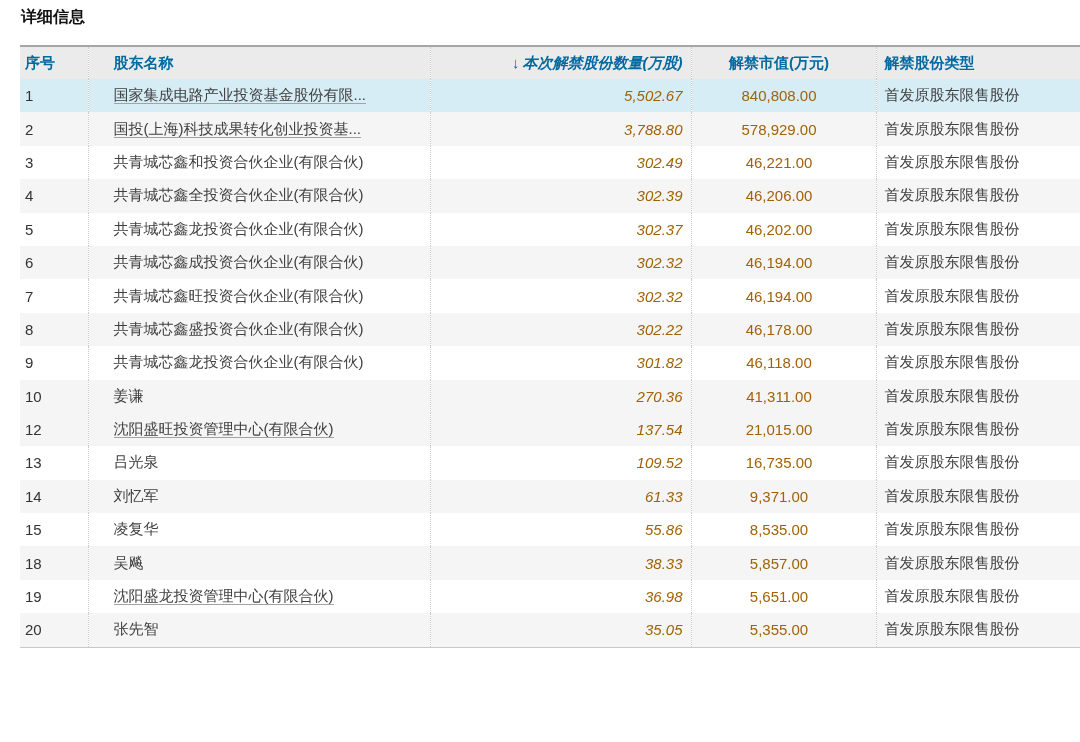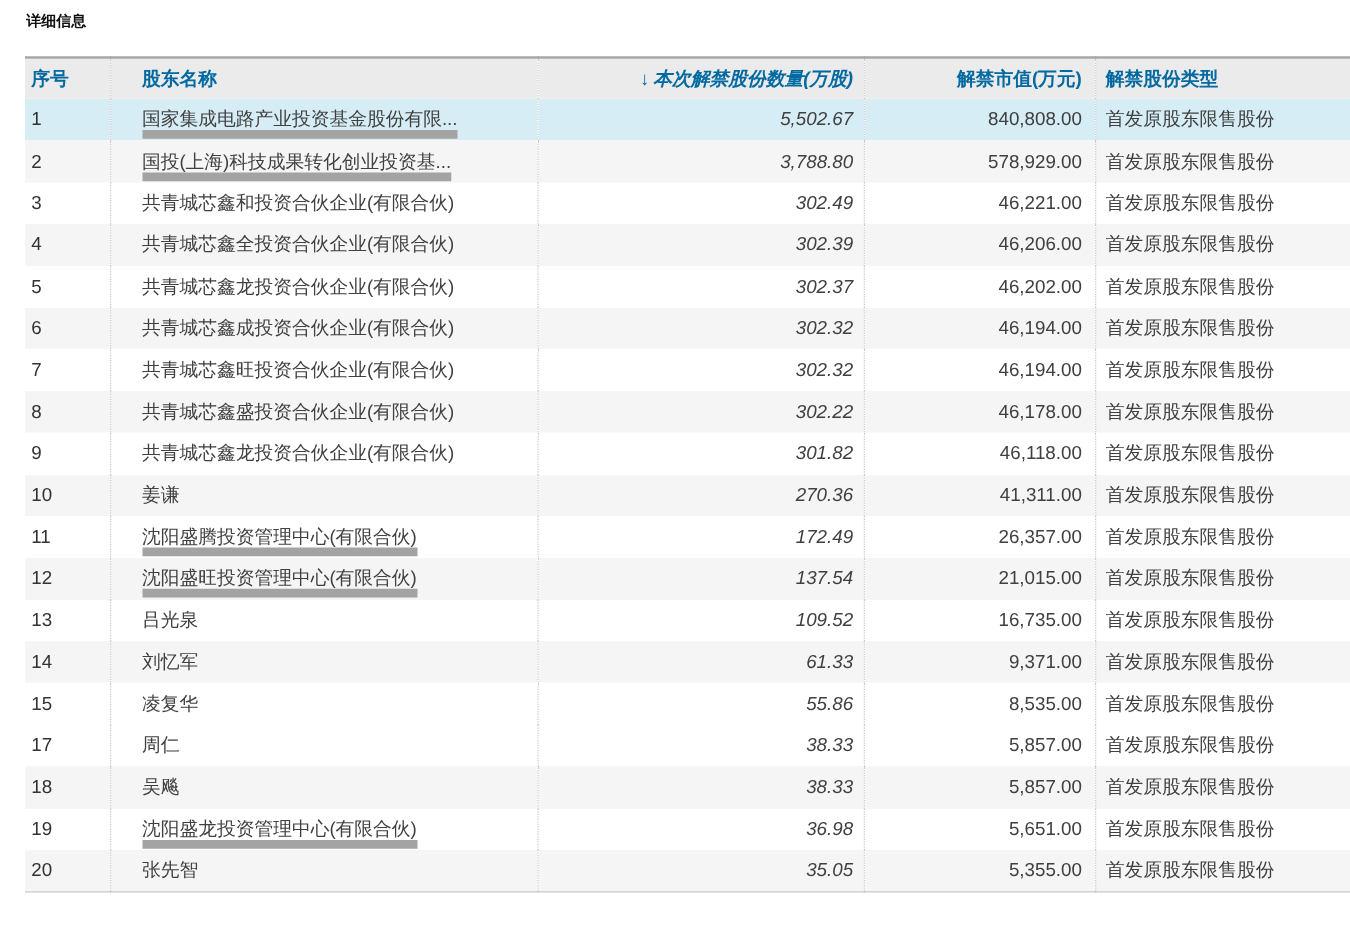--- a/index.html
+++ b/index.html
@@ -10,47 +10,47 @@
     --border-bottom:#c8c8c8;
     --dotted:#cccccc;
   }
   html,body{
     margin:0;padding:0;background:#ffffff;
     width:1080px;height:742px;overflow:hidden;
     font-family:"Liberation Sans","DejaVu Sans",sans-serif;
   }
   .wrap{padding:8px 0 0 20px;}
   .title{
-    font-size:12px;font-weight:700;color:#111;
+    font-size:16px;font-weight:700;color:#111;
     line-height:18px;margin:0 0 19px 1px;
   }
   table{
     border-collapse:collapse;table-layout:fixed;width:1060px;
     border-top:2px solid var(--border-top);
     border-bottom:1px solid var(--border-bottom);
   }
   th,td{
     font-size:15px;vertical-align:middle;
     overflow:hidden;white-space:nowrap;text-overflow:clip;
   }
   th{
     background:var(--header-bg);color:#0369a1;font-weight:700;
     height:30px;text-align:left;
   }
   td{height:31.4px;color:#404040;}
   .c0{padding-left:5px;}
   .c1{padding-left:25px;border-left:1px dotted var(--dotted);}
   .c2{text-align:right;padding-right:8px;border-left:1px dotted var(--dotted);font-style:italic;}
-  .c3{text-align:right;padding-right:10px;border-left:1px dotted var(--dotted);}
+  .c3{text-align:center;padding-right:10px;border-left:1px dotted var(--dotted);}
   .c4{padding-left:8px;border-left:1px dotted var(--dotted);}
   tr.even td{background:var(--stripe);}
   tr.hl td{background:var(--hl);}
-  td.c2,td.c3{color:#404040;}
+  td.c2,td.c3{color:#a16207;}
   td.c0{color:#333;}
-  .link{border-bottom:7px solid #a3a3a3;padding-bottom:0px;}
+  .link{border-bottom:1px solid #a3a3a3;padding-bottom:0px;}
   .sort{font-weight:700;margin-right:3px;display:inline-block;}
 </style>
 </head>
 <body>
 
 <div class="wrap">
   <div class="title">详细信息</div>
 
   <table>
     <colgroup>
@@ -143,27 +143,20 @@
           <td class="c3">46,118.00</td>
           <td class="c4">首发原股东限售股份</td>
         </tr>
         <tr class="even">
           <td class="c0">10</td>
           <td class="c1"><span>姜谦</span></td>
           <td class="c2">270.36</td>
           <td class="c3">41,311.00</td>
           <td class="c4">首发原股东限售股份</td>
         </tr>
-        <tr>
-          <td class="c0">11</td>
-          <td class="c1"><span class="link">沈阳盛腾投资管理中心(有限合伙)</span></td>
-          <td class="c2">172.49</td>
-          <td class="c3">26,357.00</td>
-          <td class="c4">首发原股东限售股份</td>
-        </tr>
         <tr class="even">
           <td class="c0">12</td>
           <td class="c1"><span class="link">沈阳盛旺投资管理中心(有限合伙)</span></td>
           <td class="c2">137.54</td>
           <td class="c3">21,015.00</td>
           <td class="c4">首发原股东限售股份</td>
         </tr>
         <tr>
           <td class="c0">13</td>
           <td class="c1"><span>吕光泉</span></td>
@@ -176,27 +169,20 @@
           <td class="c1"><span>刘忆军</span></td>
           <td class="c2">61.33</td>
           <td class="c3">9,371.00</td>
           <td class="c4">首发原股东限售股份</td>
         </tr>
         <tr>
           <td class="c0">15</td>
           <td class="c1"><span>凌复华</span></td>
           <td class="c2">55.86</td>
           <td class="c3">8,535.00</td>
-          <td class="c4">首发原股东限售股份</td>
-        </tr>
-        <tr>
-          <td class="c0">17</td>
-          <td class="c1"><span>周仁</span></td>
-          <td class="c2">38.33</td>
-          <td class="c3">5,857.00</td>
           <td class="c4">首发原股东限售股份</td>
         </tr>
         <tr class="even">
           <td class="c0">18</td>
           <td class="c1"><span>吴飚</span></td>
           <td class="c2">38.33</td>
           <td class="c3">5,857.00</td>
           <td class="c4">首发原股东限售股份</td>
         </tr>
         <tr>

